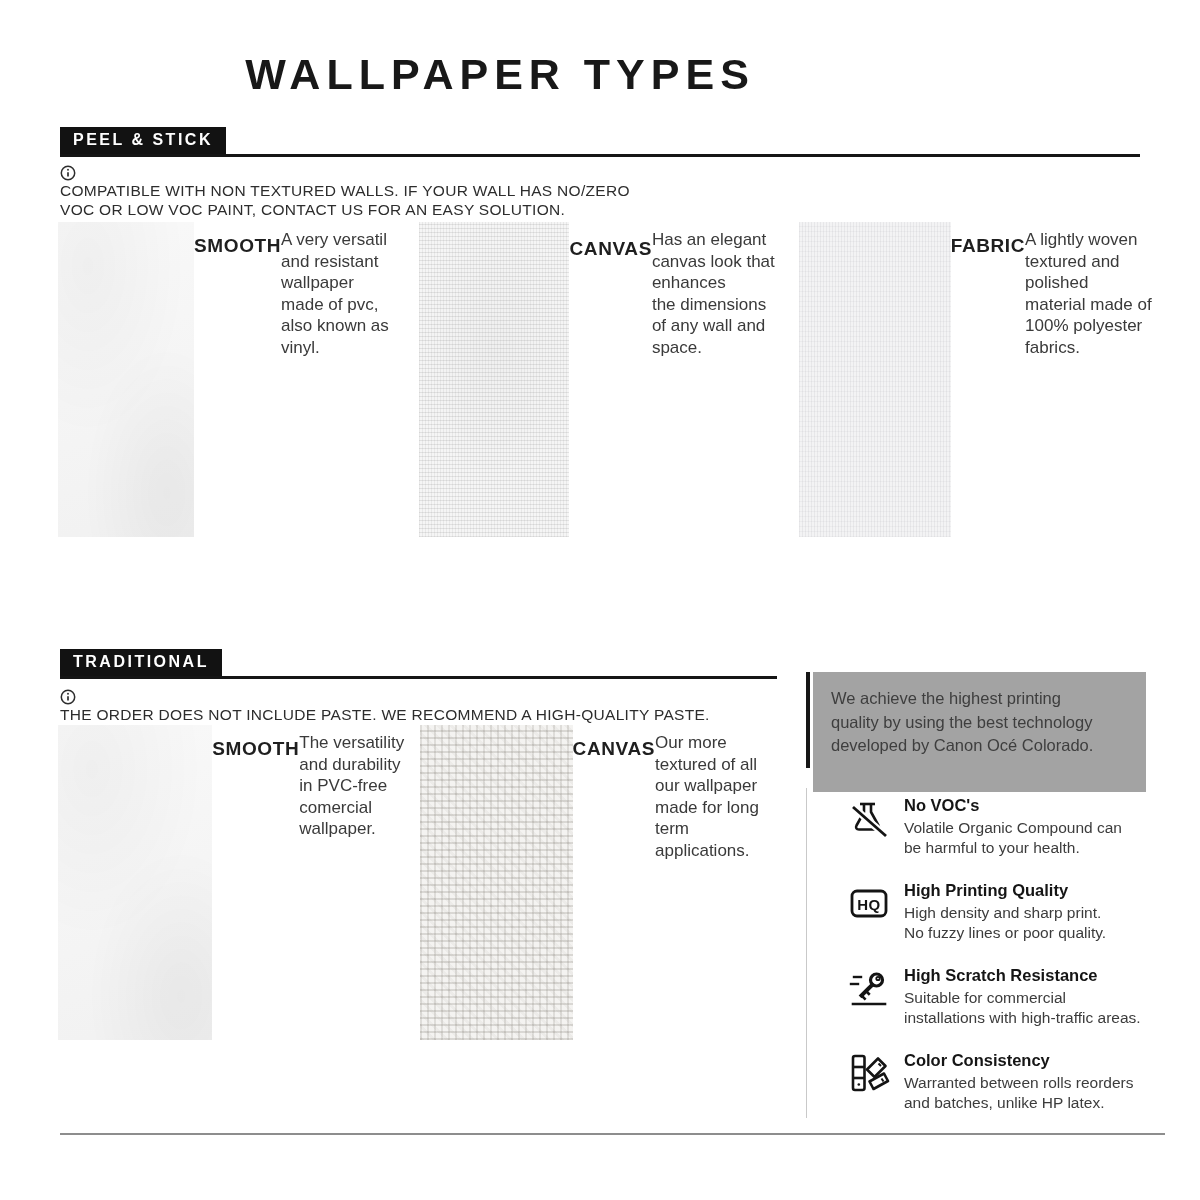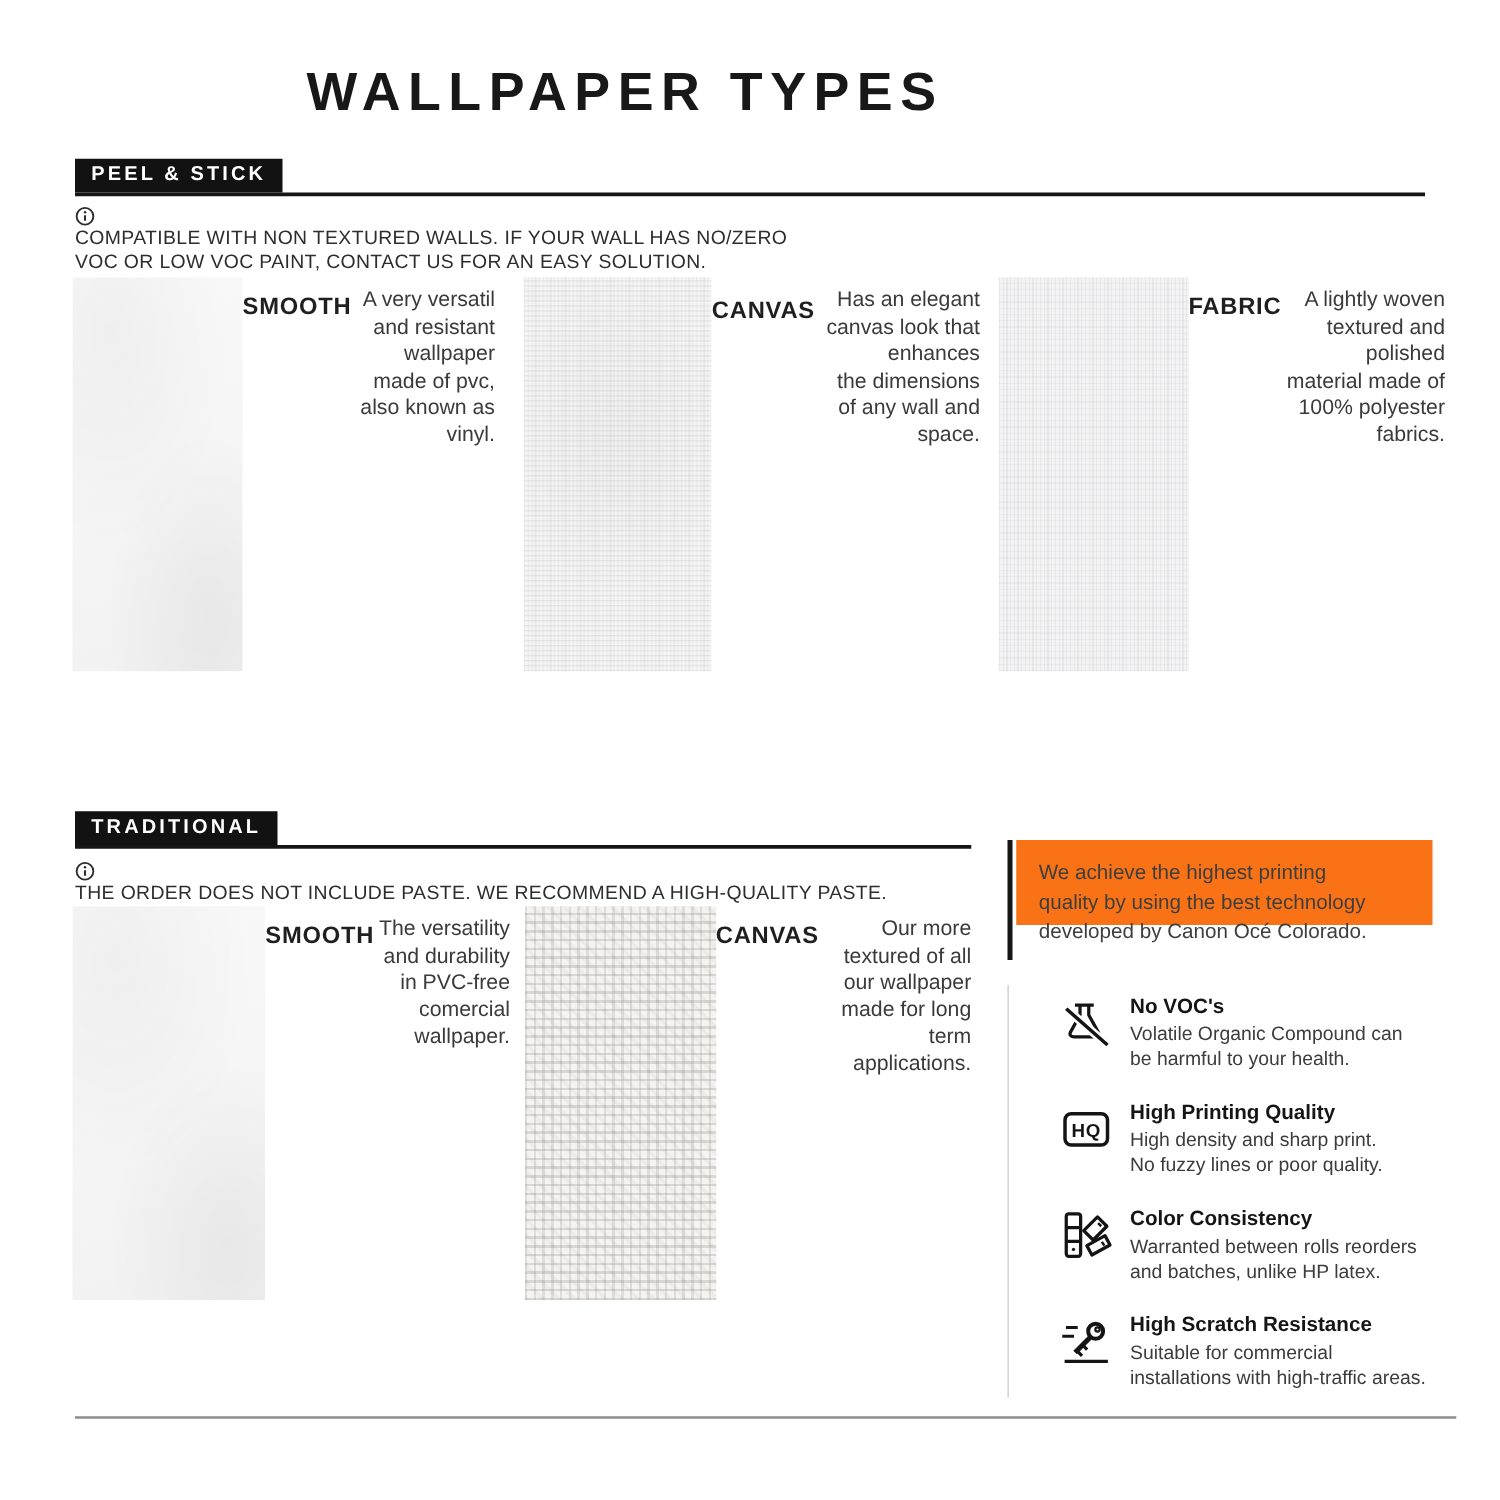--- a/index.html
+++ b/index.html
@@ -44,26 +44,26 @@
       repeating-linear-gradient(90deg, rgba(135,135,145,0.11) 0 1px, transparent 1px 3px),
       repeating-linear-gradient(0deg, rgba(135,135,145,0.07) 0 1px, transparent 1px 5px),
       #f3f3f4;}
   .sw-burlap{background:
       repeating-linear-gradient(0deg, rgba(110,105,95,0.20) 0 2px, transparent 2px 7px),
       repeating-linear-gradient(90deg, rgba(110,105,95,0.16) 0 2px, transparent 2px 7px),
       repeating-linear-gradient(45deg, rgba(120,115,105,0.06) 0 3px, transparent 3px 9px),
       #f4f3f1;}
   .sw-name{margin-top:13px;font-size:19px;font-weight:700;letter-spacing:0.6px;color:#1f1f1f;}
   .sw-desc{margin-top:7px;font-size:17px;color:#3a3a3a;line-height:21.5px;}
-  .sw-desc span{display:block;text-align:right;}
+  .sw-desc span{display:block;}
 
   
   .quote-wrap{position:absolute;left:806px;top:672px;width:340px;display:flex;}
   .quote-bar{flex:0 0 4px;background:#161616;height:96px;}
-  .quote-box{flex:1;margin-left:3px;background:#f97316;height:68px;}
+  .quote-box{flex:1;margin-left:3px;background:#a3a3a3;height:120px;}
   .quote-text{padding:15px 10px 0 18px;font-size:16.5px;line-height:23.5px;color:#3e3e3e;}
   .quote-text span{display:block;}
 
   
   .features{position:absolute;left:806px;top:788px;width:350px;
     border-left:1px solid #c9c9c9;padding:8px 0 0 40px;box-sizing:border-box;height:330px;
     display:flex;flex-direction:column;gap:23px;}
   .feature{display:flex;align-items:flex-start;}
   .f-icon{flex:0 0 44px;margin-right:13px;text-align:center;}
   .f-title{font-size:16.5px;font-weight:700;color:#151515;margin-bottom:3px;}
@@ -198,20 +198,42 @@
         <svg width="44" height="44" viewBox="0 0 44 44" fill="none">
           <rect x="5" y="10" width="34" height="25" rx="5" stroke="#141414" stroke-width="2.8"></rect>
           <text x="22" y="28.5" text-anchor="middle" font-family="Liberation Sans, sans-serif" font-size="15" font-weight="bold" fill="#141414" letter-spacing="0.5">HQ</text>
         </svg>
       </span>
       <div>
         <div class="f-title">High Printing Quality</div>
         <div class="f-desc">
           <span>High density and sharp print.</span>
           <span>No fuzzy lines or poor quality.</span>
+        </div>
+      </div>
+    </div>
+
+    <div class="feature">
+      <span class="f-icon">
+        <svg width="44" height="44" viewBox="0 0 44 44" fill="none" stroke="#141414" stroke-linecap="square">
+          <line x1="7" y1="11" x2="14" y2="11" stroke-width="2.4"></line>
+          <line x1="4" y1="18" x2="11" y2="18" stroke-width="2.4"></line>
+          <circle cx="29.5" cy="14" r="6" stroke-width="3.2"></circle>
+          <circle cx="31" cy="12.5" r="1.7" stroke-width="1.8"></circle>
+          <path d="M25 19 L14.5 29.5" stroke-width="4"></path>
+          <path d="M14.5 29.5 l3.2 3.2" stroke-width="2.6"></path>
+          <path d="M19 25 l2.8 2.8" stroke-width="2.6"></path>
+          <line x1="6" y1="38" x2="38" y2="38" stroke-width="2.6"></line>
+        </svg>
+      </span>
+      <div>
+        <div class="f-title">High Scratch Resistance</div>
+        <div class="f-desc">
+          <span>Suitable for commercial</span>
+          <span>installations with high-traffic areas.</span>
         </div>
       </div>
     </div>
 
     <div class="feature">
       <span class="f-icon">
         <svg width="44" height="44" viewBox="0 0 44 44" fill="none" stroke="#141414" stroke-width="2.6" stroke-linejoin="round">
           <rect x="6" y="5" width="11.5" height="34" rx="2"></rect>
           <line x1="6" y1="16" x2="17.5" y2="16"></line>
           <line x1="6" y1="27" x2="17.5" y2="27"></line>
@@ -224,39 +246,17 @@
       </span>
       <div>
         <div class="f-title">Color Consistency</div>
         <div class="f-desc">
           <span>Warranted between rolls reorders</span>
           <span>and batches, unlike HP latex.</span>
         </div>
       </div>
     </div>
 
-    <div class="feature">
-      <span class="f-icon">
-        <svg width="44" height="44" viewBox="0 0 44 44" fill="none" stroke="#141414" stroke-linecap="square">
-          <line x1="7" y1="11" x2="14" y2="11" stroke-width="2.4"></line>
-          <line x1="4" y1="18" x2="11" y2="18" stroke-width="2.4"></line>
-          <circle cx="29.5" cy="14" r="6" stroke-width="3.2"></circle>
-          <circle cx="31" cy="12.5" r="1.7" stroke-width="1.8"></circle>
-          <path d="M25 19 L14.5 29.5" stroke-width="4"></path>
-          <path d="M14.5 29.5 l3.2 3.2" stroke-width="2.6"></path>
-          <path d="M19 25 l2.8 2.8" stroke-width="2.6"></path>
-          <line x1="6" y1="38" x2="38" y2="38" stroke-width="2.6"></line>
-        </svg>
-      </span>
-      <div>
-        <div class="f-title">High Scratch Resistance</div>
-        <div class="f-desc">
-          <span>Suitable for commercial</span>
-          <span>installations with high-traffic areas.</span>
-        </div>
-      </div>
-    </div>
-
   </div>
 
   <div class="bottom-rule"></div>
 
 </div>
 
 </body></html>

